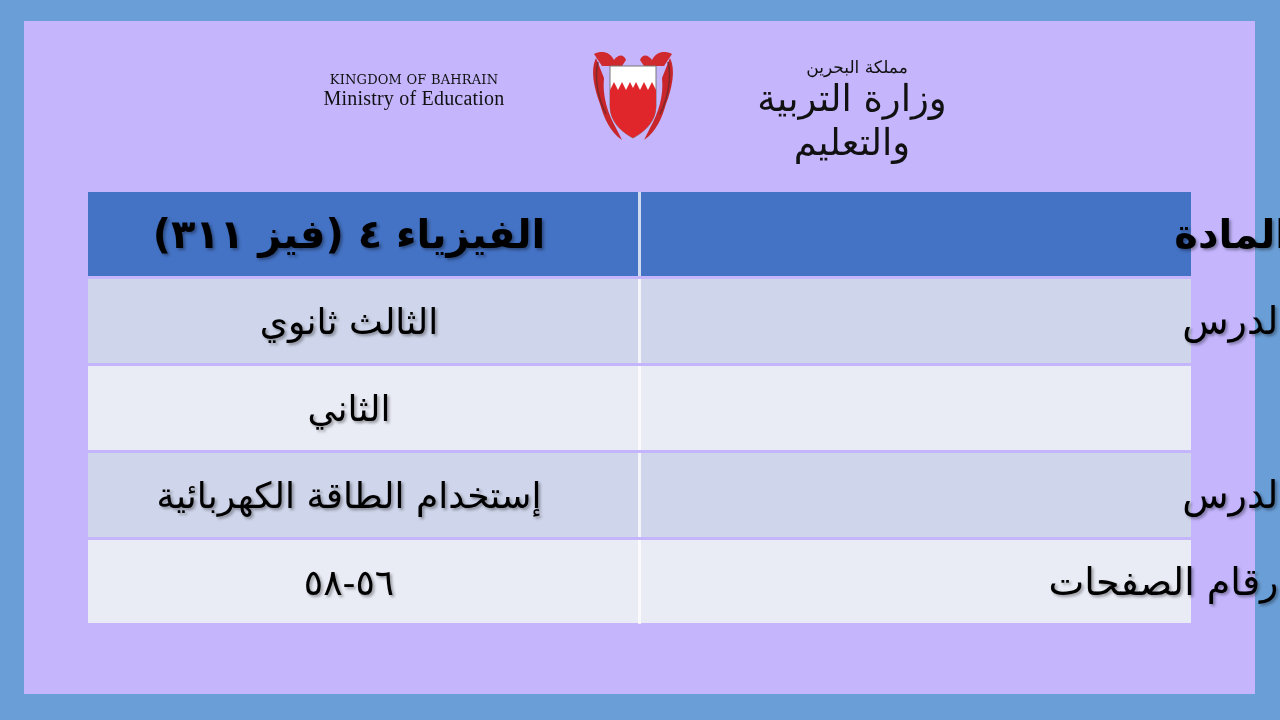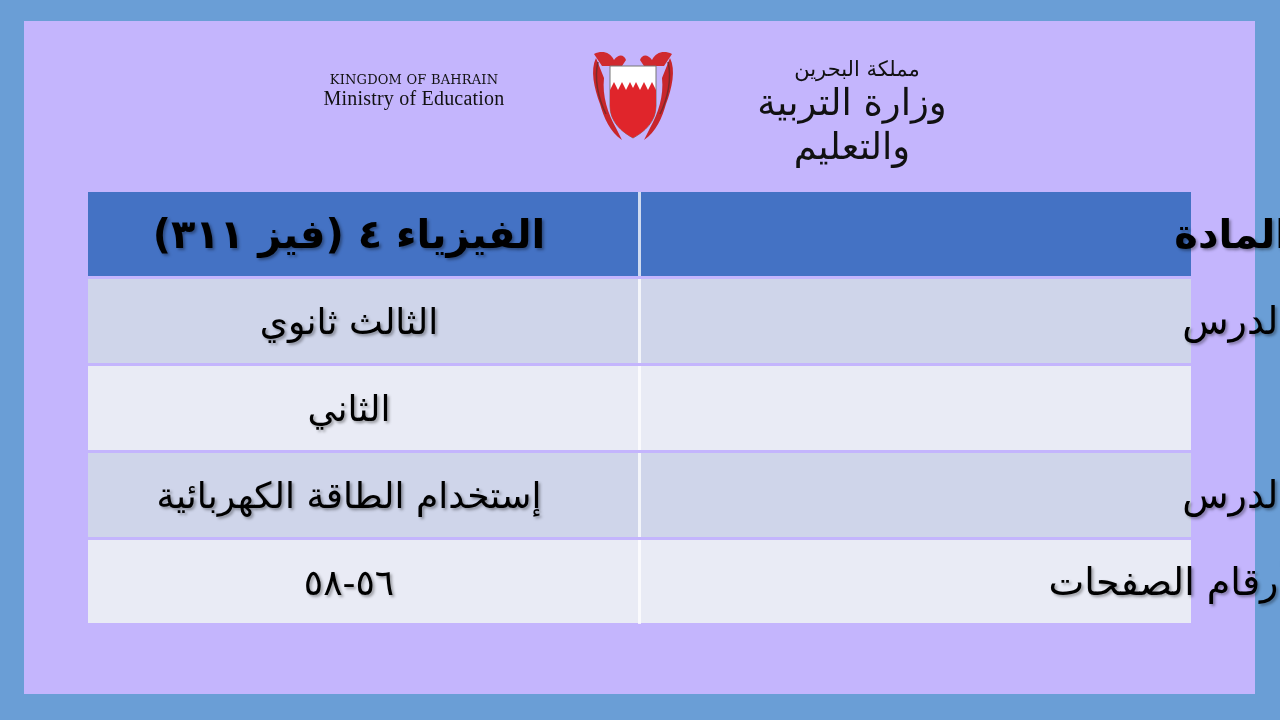--- a/index.html
+++ b/index.html
@@ -11,21 +11,21 @@
   .slide {
     position:absolute; left:24px; top:21px; width:1231px; height:673px;
     background:#c4b5fd;
   }
   
   .en-logo { position:absolute; left:240px; top:48px; width:300px; text-align:center; color:#111; }
   .en-kingdom { font-family:"DejaVu Serif", serif; font-size:13px; letter-spacing:0.2px; margin-top:3px; }
   .en-ministry { font-family:"Liberation Serif", serif; font-size:20px; letter-spacing:0.2px; }
   .emblem { position:absolute; left:564px; top:27px; width:90px; height:98px; }
   .ar-logo { position:absolute; left:678px; top:36px; width:300px; text-align:center; direction:rtl; color:#111; }
-  .ar-kingdom { font-family:"DejaVu Serif", serif; font-size:21px; margin-right:-10px; }
+  .ar-kingdom { font-family:"DejaVu Serif", serif; font-size:17px; margin-right:-10px; }
   .ar-ministry { font-family:"DejaVu Serif", serif; font-size:37px; line-height:44px; font-weight:normal; }
 
   
   .tbl { position:absolute; left:64px; top:171px; width:1103px; }
   .row { position:absolute; left:0; width:1103px; height:84px; }
   .cell {
     position:absolute; top:0; height:84px; display:flex; align-items:center;
     font-family:"DejaVu Sans", sans-serif; color:#000; direction:rtl;
     text-shadow:2px 2px 3px rgba(0,0,0,0.35);
   }

